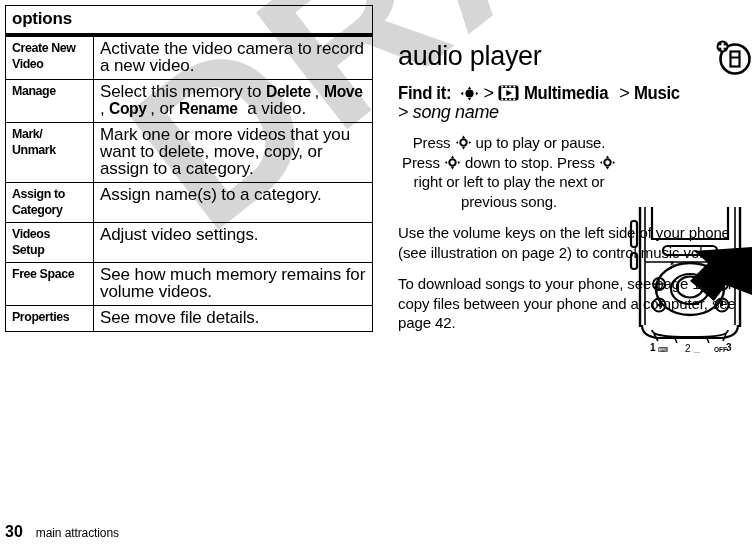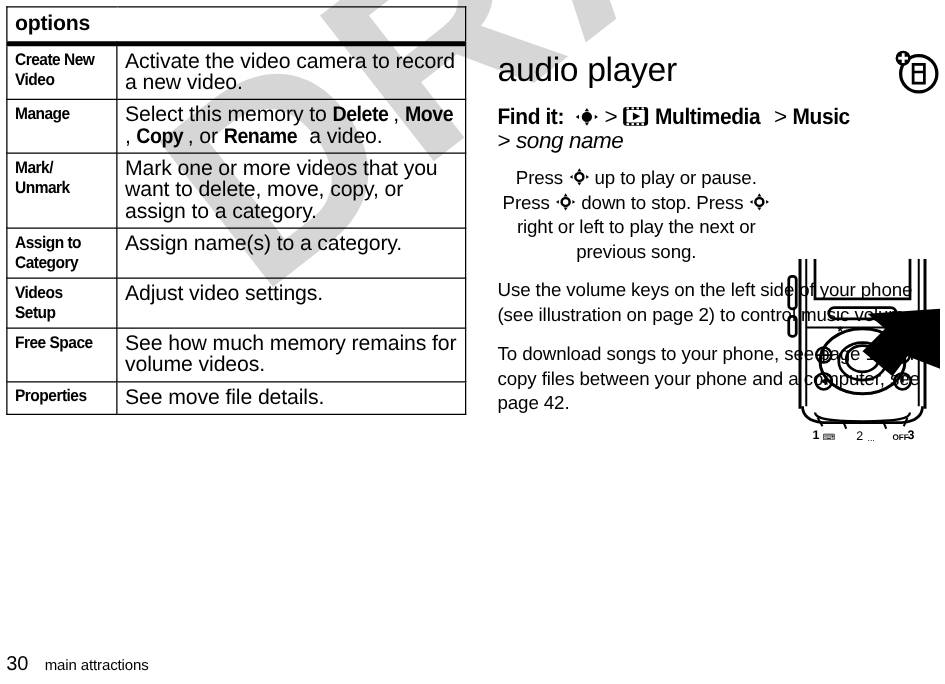--- a/index.html
+++ b/index.html
@@ -153,21 +153,21 @@
   
   #footer {
     position: absolute;
     left: 5px; bottom: 6px;
     z-index: 2;
     display: flex;
     align-items: baseline;
   }
   #footer .pg-num {
     font-size: 16px;
-    font-weight: normal;
+    font-weight: bold;
     margin-right: 13px;
   }
   #footer .pg-label {
     font-size: 12px;
     letter-spacing: -0.1px;
   }
 </style>
 </head>
 <body>
 

